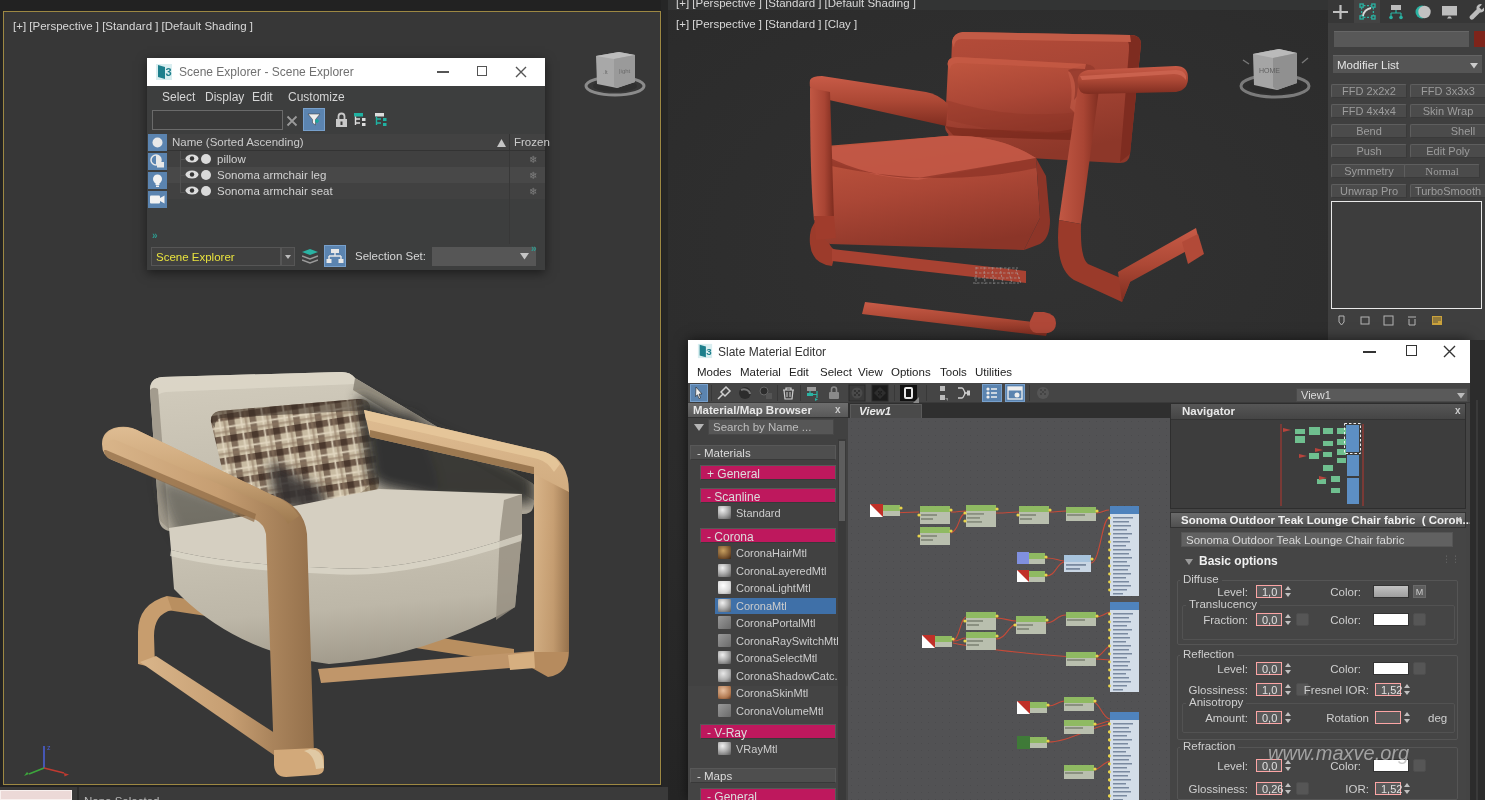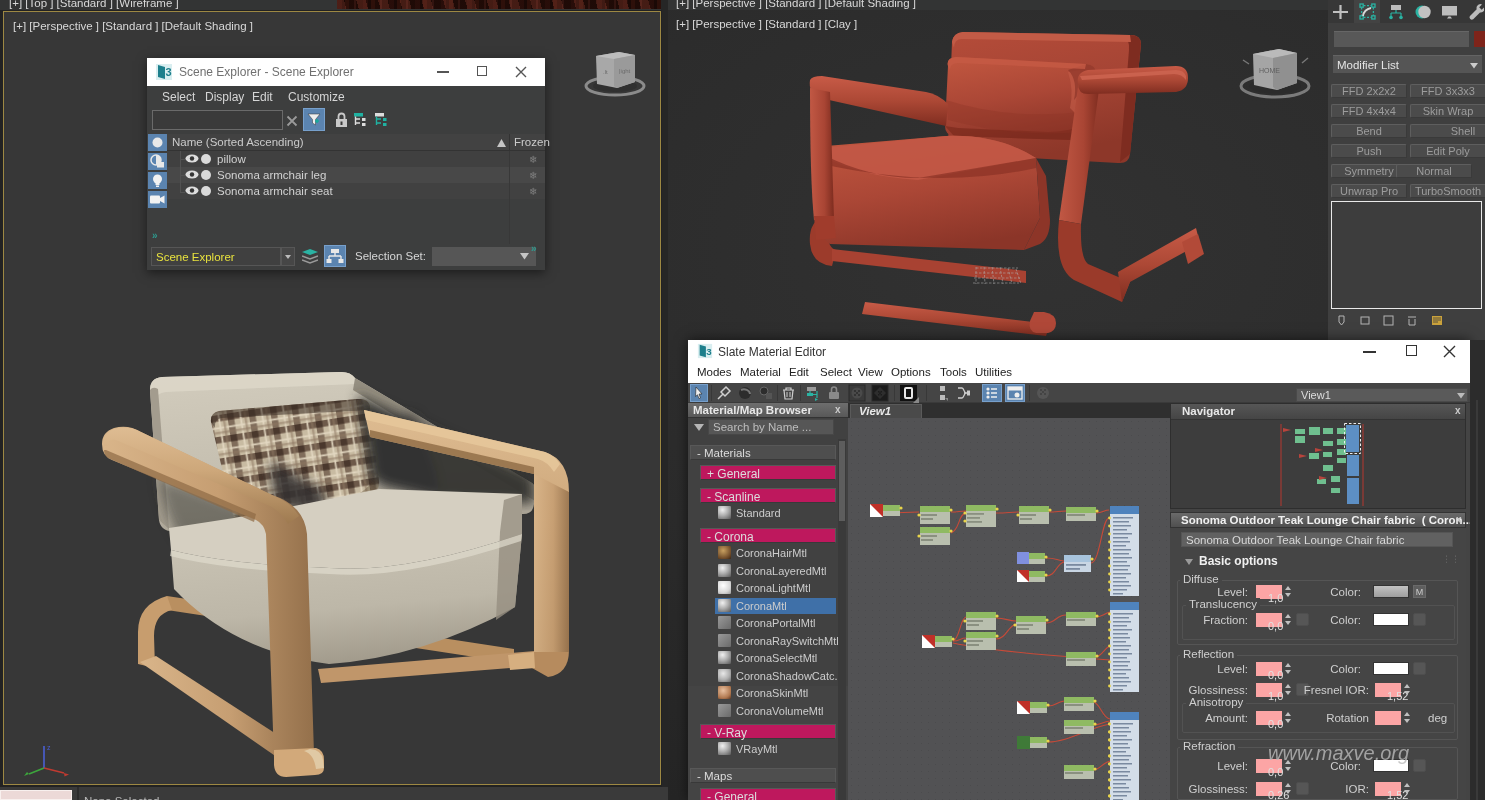--- a/index.html
+++ b/index.html
@@ -5,24 +5,20 @@
   *{box-sizing:border-box;}
   #root{position:relative;width:1485px;height:800px;overflow:hidden;
     font-family:"Liberation Sans",sans-serif;background:#222;}
   .abs{position:absolute;}
   .vplabel{color:#d8d8d8;font-size:11.5px;letter-spacing:0px;}
 </style>
 </head>
 <body>
 <div id="root">
 
-  <div class="abs" style="left:0;top:0;width:661px;height:10px;background:#333434;overflow:hidden;">
-    <div class="abs vplabel" style="left:9px;top:-3px;">[+] [Top ] [Standard ] [Wireframe ]</div>
-    <div id="wirenoise" class="abs" style="left:337px;top:0;width:324px;height:9px;background:repeating-linear-gradient(75deg,rgba(90,40,30,0.55) 0 9px,rgba(20,8,5,0.5) 9px 21px),repeating-linear-gradient(90deg,#3c130e 0 5px,#200a07 5px 8px,#48180f 8px 12px,#2a0d08 12px 17px,#51201a 17px 19px,#2a0d08 19px 26px);"></div>
-  </div>
   <div class="abs" style="left:661px;top:0;width:7px;height:800px;background:#262626;"></div>
   <div class="abs" style="left:668px;top:0;width:660px;height:10px;background:#333434;overflow:hidden;">
     <div class="abs vplabel" style="left:8px;top:-3px;">[+] [Perspective ] [Standard ] [Default Shading ]</div>
   </div>
 
   <div class="abs" style="left:0;top:10px;width:662px;height:777px;background:#222;">
     <div class="abs" style="left:3px;top:1px;width:658px;height:774px;background:#373737;border:1.5px solid #9d8843;">
       <div class="abs vplabel" style="left:9px;top:8px;">[+] [Perspective ] [Standard ] [Default Shading ]</div>
       <div id="cube1" class="abs" style="left:575px;top:30px;width:75px;height:60px;">
         <svg width="75" height="60" viewBox="0 0 75 60">
@@ -262,21 +258,21 @@
       <style>.pbtn{position:absolute;width:76px;height:14px;background:#4b4b4b;border:1px solid #5e5e5e;border-bottom-color:#3a3a3a;border-right-color:#3a3a3a;border-radius:2px;color:#9c9c9c;font-size:11px;text-align:center;line-height:13px;}</style>
       <div class="pbtn" style="left:3px;top:0px;">FFD 2x2x2</div>
         <div class="pbtn" style="left:82px;top:0px;">FFD 3x3x3</div>
       <div class="pbtn" style="left:3px;top:20px;">FFD 4x4x4</div>
         <div class="pbtn" style="left:82px;top:20px;">Skin Wrap</div>
       <div class="pbtn" style="left:3px;top:40px;">Bend</div>
         <div class="pbtn" style="left:82px;top:40px;padding-left:30px;">Shell</div>
       <div class="pbtn" style="left:3px;top:60px;">Push</div>
         <div class="pbtn" style="left:82px;top:60px;">Edit Poly</div>
       <div class="pbtn" style="left:3px;top:80px;">Symmetry</div>
-        <div class="pbtn" style="left:68px;top:80px;">Normal</div>
+        <div class="pbtn" style="left:76px;top:80px;font-family:Liberation Serif, serif;">Normal</div>
       <div class="pbtn" style="left:3px;top:100px;">Unwrap Pro</div>
         <div class="pbtn" style="left:82px;top:100px;text-align:center;">TurboSmooth</div>
     </div>
 
     <div class="abs" style="left:3px;top:201px;width:151px;height:108px;background:#3d3d3d;border:1px solid #e9e9e9;"></div>
 
     <div class="abs" style="left:8px;top:314px;width:140px;height:13px;color:#aaa;font-size:11px;letter-spacing:10px;">
       <svg width="140" height="13" viewBox="0 0 140 13" fill="#b5b5b5">
           <path d="M3 2 L8 2 L8 8 L5.5 11 L3 8 Z" fill="none" stroke="#b5b5b5"></path>
           <rect x="25" y="3" width="8" height="7" fill="none" stroke="#b5b5b5"></rect>
@@ -777,21 +773,21 @@
           </g>
         <rect x="175" y="4" width="13" height="27" fill="#5d8fc4"></rect>
           <rect x="173.5" y="2.5" width="16" height="30" fill="none" stroke="#eee" stroke-width="1" stroke-dasharray="2.5 2"></rect>
         <rect x="176" y="34" width="12" height="21" fill="#5d8fc4"></rect>
         <rect x="176" y="57" width="12" height="26" fill="#5d8fc4"></rect>
       </svg>
     </div>
     <div id="params" class="abs" style="left:482px;top:172px;width:296px;height:288px;background:#454545;">
       <style>
         .plab{position:absolute;color:#cfcfcf;font-size:11.5px;text-align:right;}
-        .spin{position:absolute;width:26px;height:13px;background:#5a5a5a;color:#e0e0e0;font-size:11px;padding:0 0 0 5px;border:7px solid #fca5a5;}
+        .spin{position:absolute;width:26px;height:13px;background:#5a5a5a;color:#e0e0e0;font-size:11px;padding:0 0 0 5px;border:1px solid #fca5a5;}
         .sar{position:absolute;width:8px;height:13px;}
         .grp{position:absolute;border:1px solid #555;border-radius:2px;}
         .glab{position:absolute;color:#cfcfcf;font-size:11.5px;background:#454545;padding:0 3px;}
         .mbox{position:absolute;width:13px;height:13px;background:#565656;border:1px solid #4e4e4e;border-radius:2px;}
         .csw{position:absolute;width:38px;height:13px;border:1px solid #333;}
       </style>
       <div class="abs" style="left:0;top:0;width:296px;height:16px;background:linear-gradient(#6a6a6a,#4f4f4f);border:1px solid #333;">
         <span class="abs" style="left:10px;top:1px;color:#f0f0f0;font-weight:bold;font-size:11.5px;white-space:nowrap;">Sonoma Outdoor Teak Lounge Chair fabric&nbsp; ( Coron...</span>
         <span class="abs" style="left:285px;top:1px;color:#ccc;font-size:10px;font-weight:bold;">x</span>
       </div>

